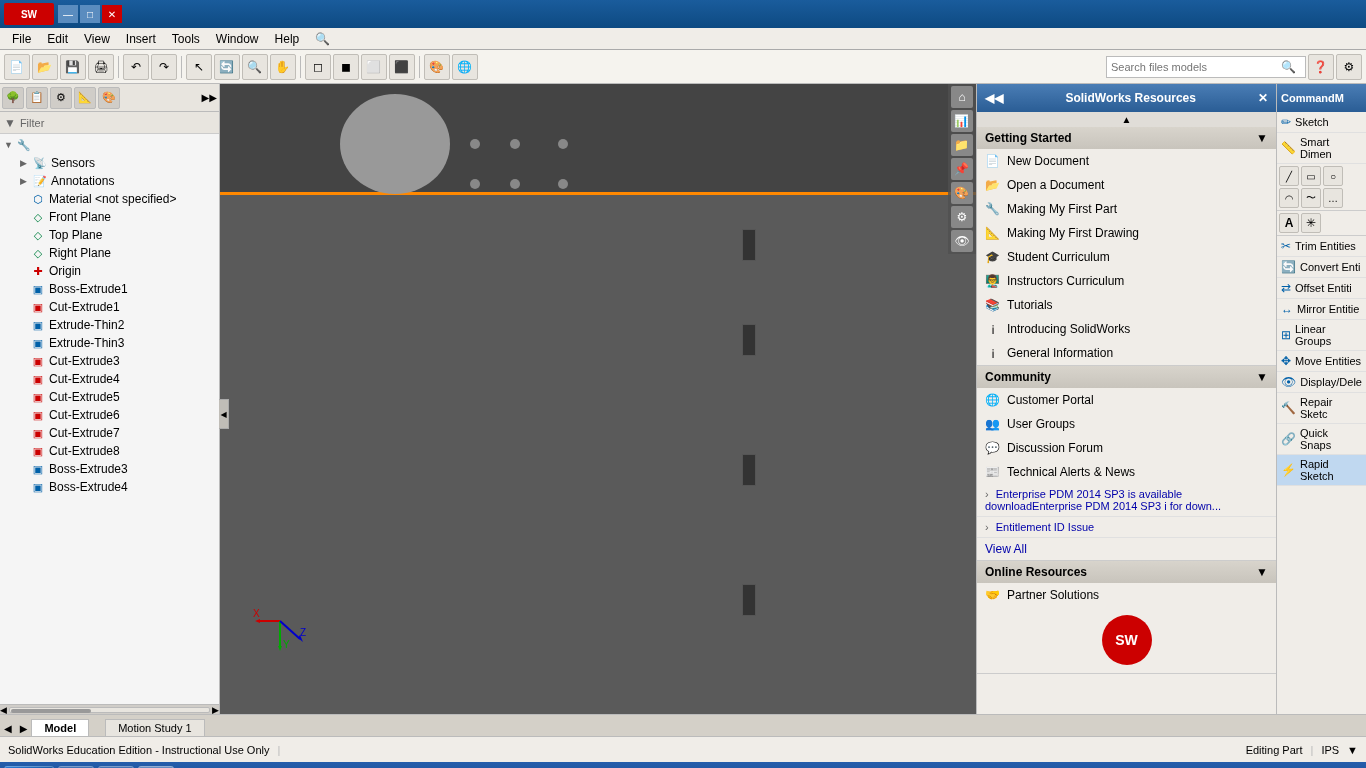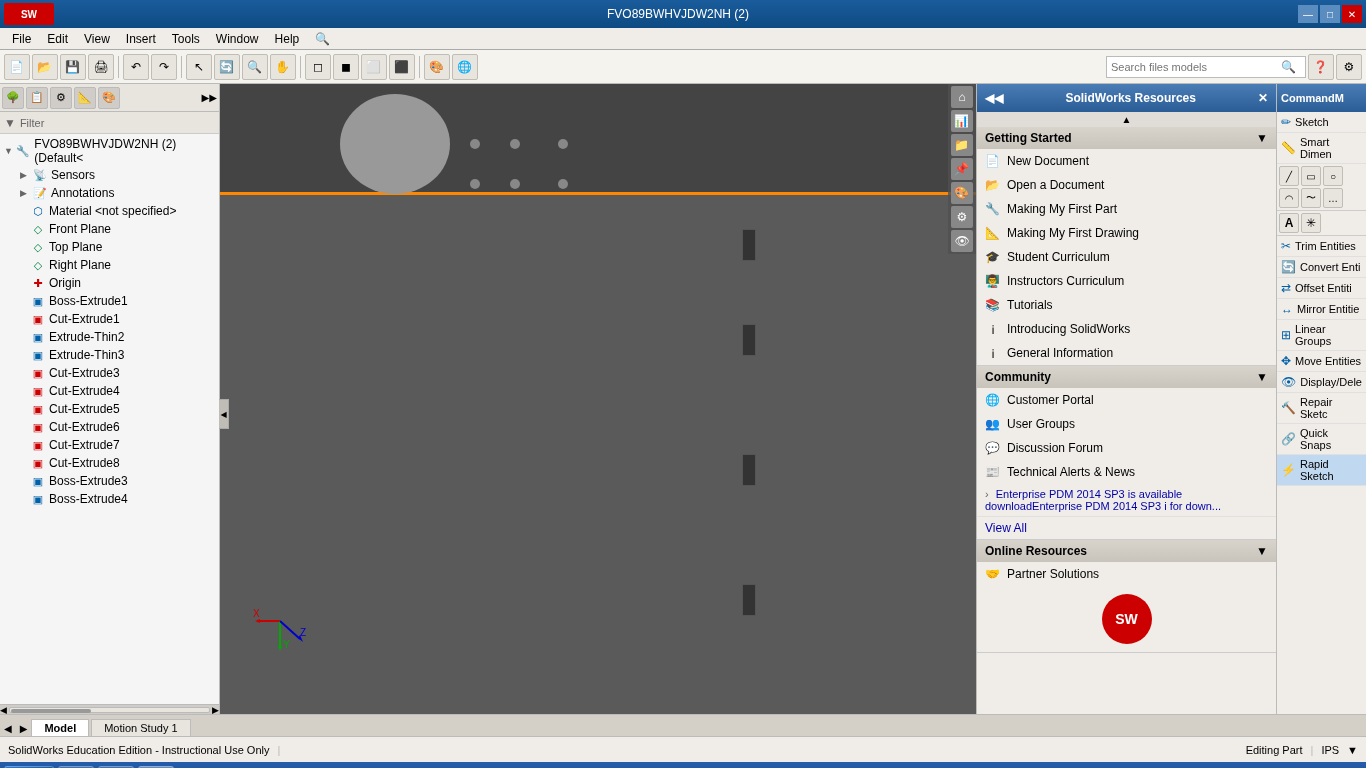--- a/index.html
+++ b/index.html
@@ -337,21 +337,21 @@
       align-items: flex-end;
       border-top: 1px solid #bbb;
     }
     .btab {
       padding: 2px 12px;
       background: #e8e5df;
       border: 1px solid #bbb;
       border-bottom: none;
       font-size: 11px;
       cursor: pointer;
-      margin-right: 2px;
+      margin-right: 16px;
     }
     .btab.active { background: white; font-weight: bold; }
     .btab-nav { font-size: 10px; padding: 2px 4px; cursor: pointer; }
 
     
     #statusbar {
       height: 26px;
       background: #f0ede8;
       border-top: 1px solid #bbb;
       display: flex;
@@ -429,21 +429,20 @@
       display: flex; align-items: center; justify-content: center;
       font-size: 8px;
       z-index: 10;
     }
   </style>
 </head>
 <body>
 
 <div id="titlebar">
   <div class="logo">SW</div>
-  <div class="title-text">FVO89BWHVJDW2NH (2)</div>
   <div class="win-controls">
     <button class="win-btn">—</button>
     <button class="win-btn">□</button>
     <button class="win-btn close">✕</button>
   </div>
 </div>
 
 <div id="menubar">
   <span class="menu-item">File</span>
   <span class="menu-item">Edit</span>
@@ -500,21 +499,20 @@
     <div id="filter-bar">
       <span class="filter-icon">▼</span>
       <span style="font-size:11px; margin-left:4px; color:#666;">Filter</span>
     </div>
 
     <div id="feature-tree">
 
       <div class="tree-item">
         <span class="collapse-arrow">▼</span>
         <span class="tree-icon boss">🔧</span>
-        <span>FVO89BWHVJDW2NH (2)  (Default&lt;</span>
       </div>
 
       <div class="tree-item">
         <span class="indent"></span>
         <span class="collapse-arrow">▶</span>
         <span class="tree-icon folder">📡</span>
         <span>Sensors</span>
       </div>
 
       <div class="tree-item">
@@ -776,20 +774,24 @@
           <span>Discussion Forum</span>
         </div>
         <div class="rp-item">
           <span class="rp-item-icon">📰</span>
           <span>Technical Alerts &amp; News</span>
         </div>
 
         <div class="news-item">
           <span class="news-bullet">›</span>
           Enterprise PDM 2014 SP3 is available downloadEnterprise PDM 2014 SP3 i for down...
+        </div>
+        <div class="news-item">
+          <span class="news-bullet">›</span>
+          Entitlement ID Issue
         </div>
         <div class="rp-item">
           <span style="color:#0000aa;">View All</span>
         </div>
       </div>
 
       <div class="rp-section">
         <div class="rp-section-header">
           <span>Online Resources</span>
           <span>▼</span>

